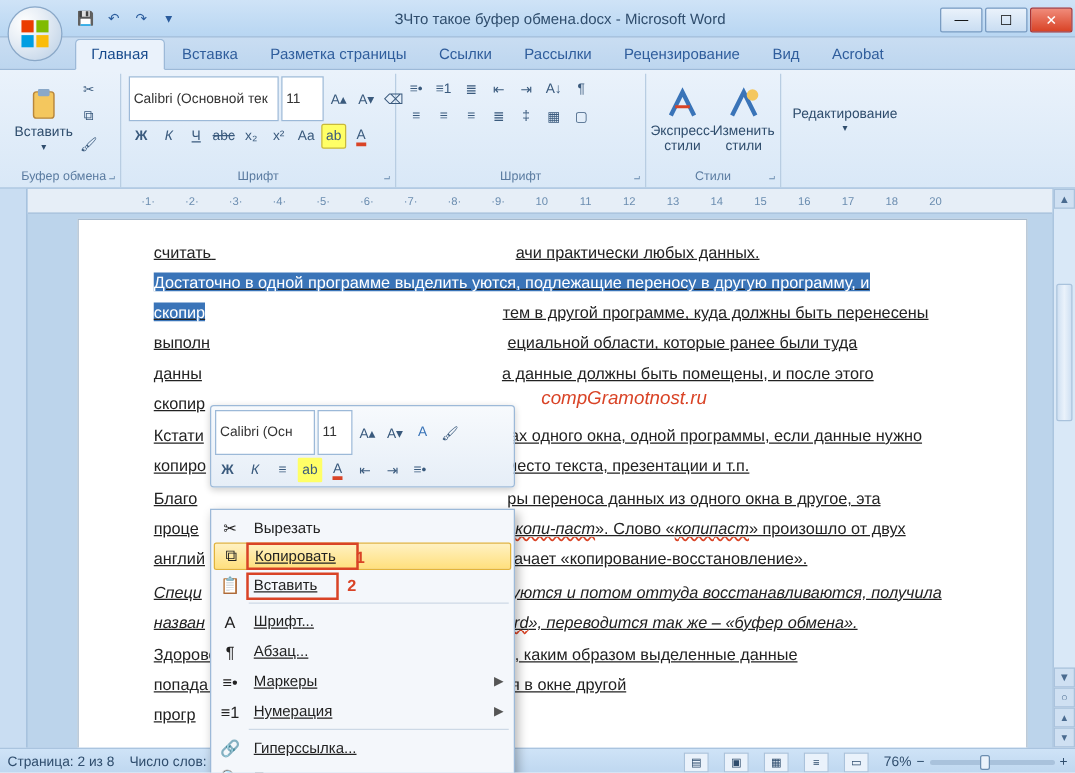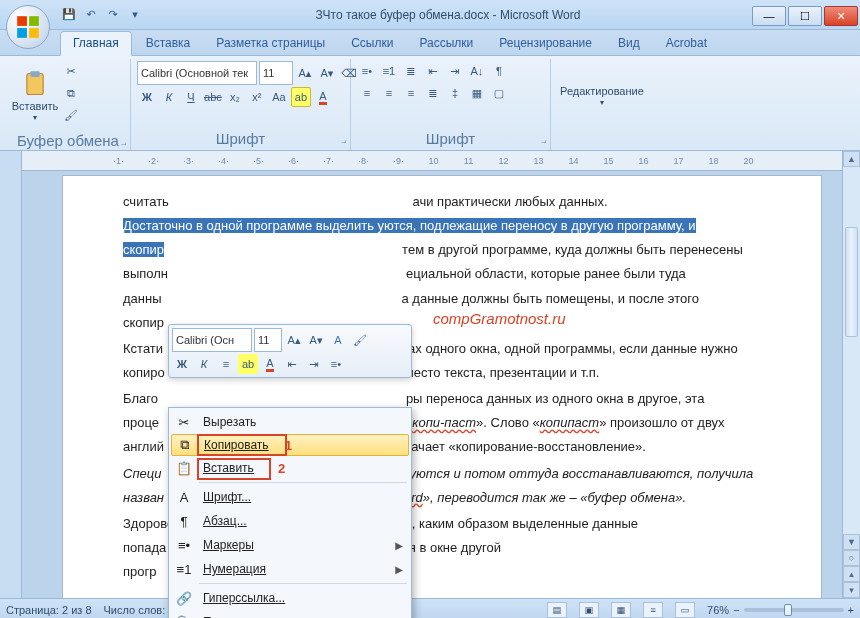--- a/index.html
+++ b/index.html
@@ -20,38 +20,38 @@
 
 
 .tabs { height:26px; display:flex; align-items:flex-end; padding-left:60px; gap:2px; background:linear-gradient(#c9ddf2,#bdd6ef); border-bottom:1px solid #9cb9d8; font-size:12px; }
 .tab { padding:4px 12px 5px; color:#2f5d9c; cursor:default; border-radius:4px 4px 0 0;text-align:right; }
 .tab.active { background:#eaf2fb; border:1px solid #9cb9d8; border-bottom:1px solid #eaf2fb; position:relative; top:1px; color:#174a8c; }
 
 
 .ribbon { height:95px; background:linear-gradient(#eaf2fb,#d9e8f7); border-bottom:1px solid #9cb9d8; display:flex; padding:3px 6px 0; gap:0; }
 .group { border-right:1px solid #b8cde2; padding:2px 6px; display:flex; flex-direction:column; }
 .group-body { flex:1; display:flex; align-items:flex-start; gap:3px; }
-.group-label { text-align:center; font-size:15px; color:#5a7ba0; padding:1px 5px; position:relative; }
+.group-label { text-align:center; font-size:10px; color:#5a7ba0; padding:1px 5px; position:relative; }
 .group-label::after { content:"⌐"; position:absolute; right:-2px; bottom:0; font-size:9px; color:#6b8db0; transform:rotate(180deg); }
 .big-btn { display:flex; flex-direction:column; align-items:center; justify-content:center; width:46px; height:70px; font-size:11px; color:#2f4d6d; gap:2px; text-align:center; line-height:1.1; }
 .big-btn .ico { width:28px; height:28px; }
 .stack { display:flex; flex-direction:column; gap:2px; }
 .row { display:flex; gap:2px; align-items:center; }
 .sb { width:20px; height:20px; border:1px solid transparent; display:flex; align-items:center; justify-content:center; font-size:11px; color:#3a5a7d; border-radius:2px; }
-select.fake, input.fake { height:24px; font-size:11px; border:1px solid #9cb9d8; background:#fff; padding:0 3px; color:#333; }
+select.fake, input.fake { height:36px; font-size:11px; border:1px solid #9cb9d8; background:#fff; padding:0 3px; color:#333; }
 .fontbox { width:120px; }
 .sizebox { width:34px; }
 
 
 .workspace { position:relative; height:447px; background:#bcd4eb; display:flex; }
 .vstrip { width:22px; background:#c9ddf2; border-right:1px solid #9cb9d8; }
 .docwrap { flex:1; position:relative; overflow:hidden; }
 .hruler { height:20px; background:#e6eef7; border-bottom:1px solid #9cb9d8; font-size:9px; color:#5a7ba0; display:flex; align-items:center; padding-left:80px; gap:2px; letter-spacing:0; }
 .hruler span { display:inline-block; width:33px; text-align:center; font-size:9px; color:#6b8db0; }
-.page { position:absolute; left:40px; top:24px; width:760px; background:#fff; border:1px solid #a6b9cc; padding:12px 60px 20px; height:430px; font-size:13px; line-height:1.55; color:#222; }
+.page { position:absolute; left:40px; top:24px; width:760px; background:#fff; border:1px solid #a6b9cc; padding:12px 60px 20px; height:430px; font-size:13px; line-height:1.55; color:#222;text-decoration:underline; }
 .page p { margin:4px 0; }
 .sel { background:#3a74b8; color:#fff; }
 .watermark { color:#d94326; font-style:italic; font-size:15px; position:absolute; }
 
 
 .vscroll { width:18px; background:#d9e8f7; border-left:1px solid #9cb9d8; display:flex; flex-direction:column; }
 .vscroll .arr { height:16px; background:#cfe0f2; border:1px solid #a9c2dc; display:flex; align-items:center; justify-content:center; font-size:9px; color:#4a6b90; }
 .vscroll .track { flex:1; position:relative; }
 .vscroll .thumb { position:absolute; left:2px; right:2px; top:60px; height:110px; background:linear-gradient(90deg,#cfe0f2,#eaf2fb,#cfe0f2); border:1px solid #a9c2dc; border-radius:2px; }
 
@@ -191,20 +191,39 @@
         <div class="sb">≡</div>
         <div class="sb">≣</div>
         <div class="sb">‡</div>
         <div class="sb">▦</div>
         <div class="sb">▢</div>
       </div>
     </div>
     <div class="group-label">Шрифт</div>
   </div>
 
+  <div class="group">
+    <div class="group-body">
+      <div class="big-btn">
+        <svg class="ico" viewBox="0 0 24 24">
+            <path d="M4 20 L12 4 L20 20" stroke="#3a74b8" stroke-width="3" fill="none"></path>
+            <path d="M7 14 L17 14" stroke="#d94326" stroke-width="2"></path>
+          </svg>
+        <span>Экспресс-стили</span>
+      </div>
+      <div class="big-btn">
+        <svg class="ico" viewBox="0 0 24 24">
+            <path d="M4 20 L12 4 L20 20" stroke="#3a74b8" stroke-width="3" fill="none"></path>
+            <circle cx="18" cy="6" r="4" fill="#f4c75e"></circle>
+          </svg>
+        <span>Изменить стили</span>
+      </div>
+    </div>
+    <div class="group-label">Стили</div>
+  </div>
 
   <div class="group" style="border-right:none">
     <div class="group-body">
       <div class="big-btn" style="width:90px">
         <span>Редактирование</span>
         <span style="font-size:8px;">▾</span>
       </div>
     </div>
     <div class="group-label" style="visibility:hidden">.</div>
   </div>

